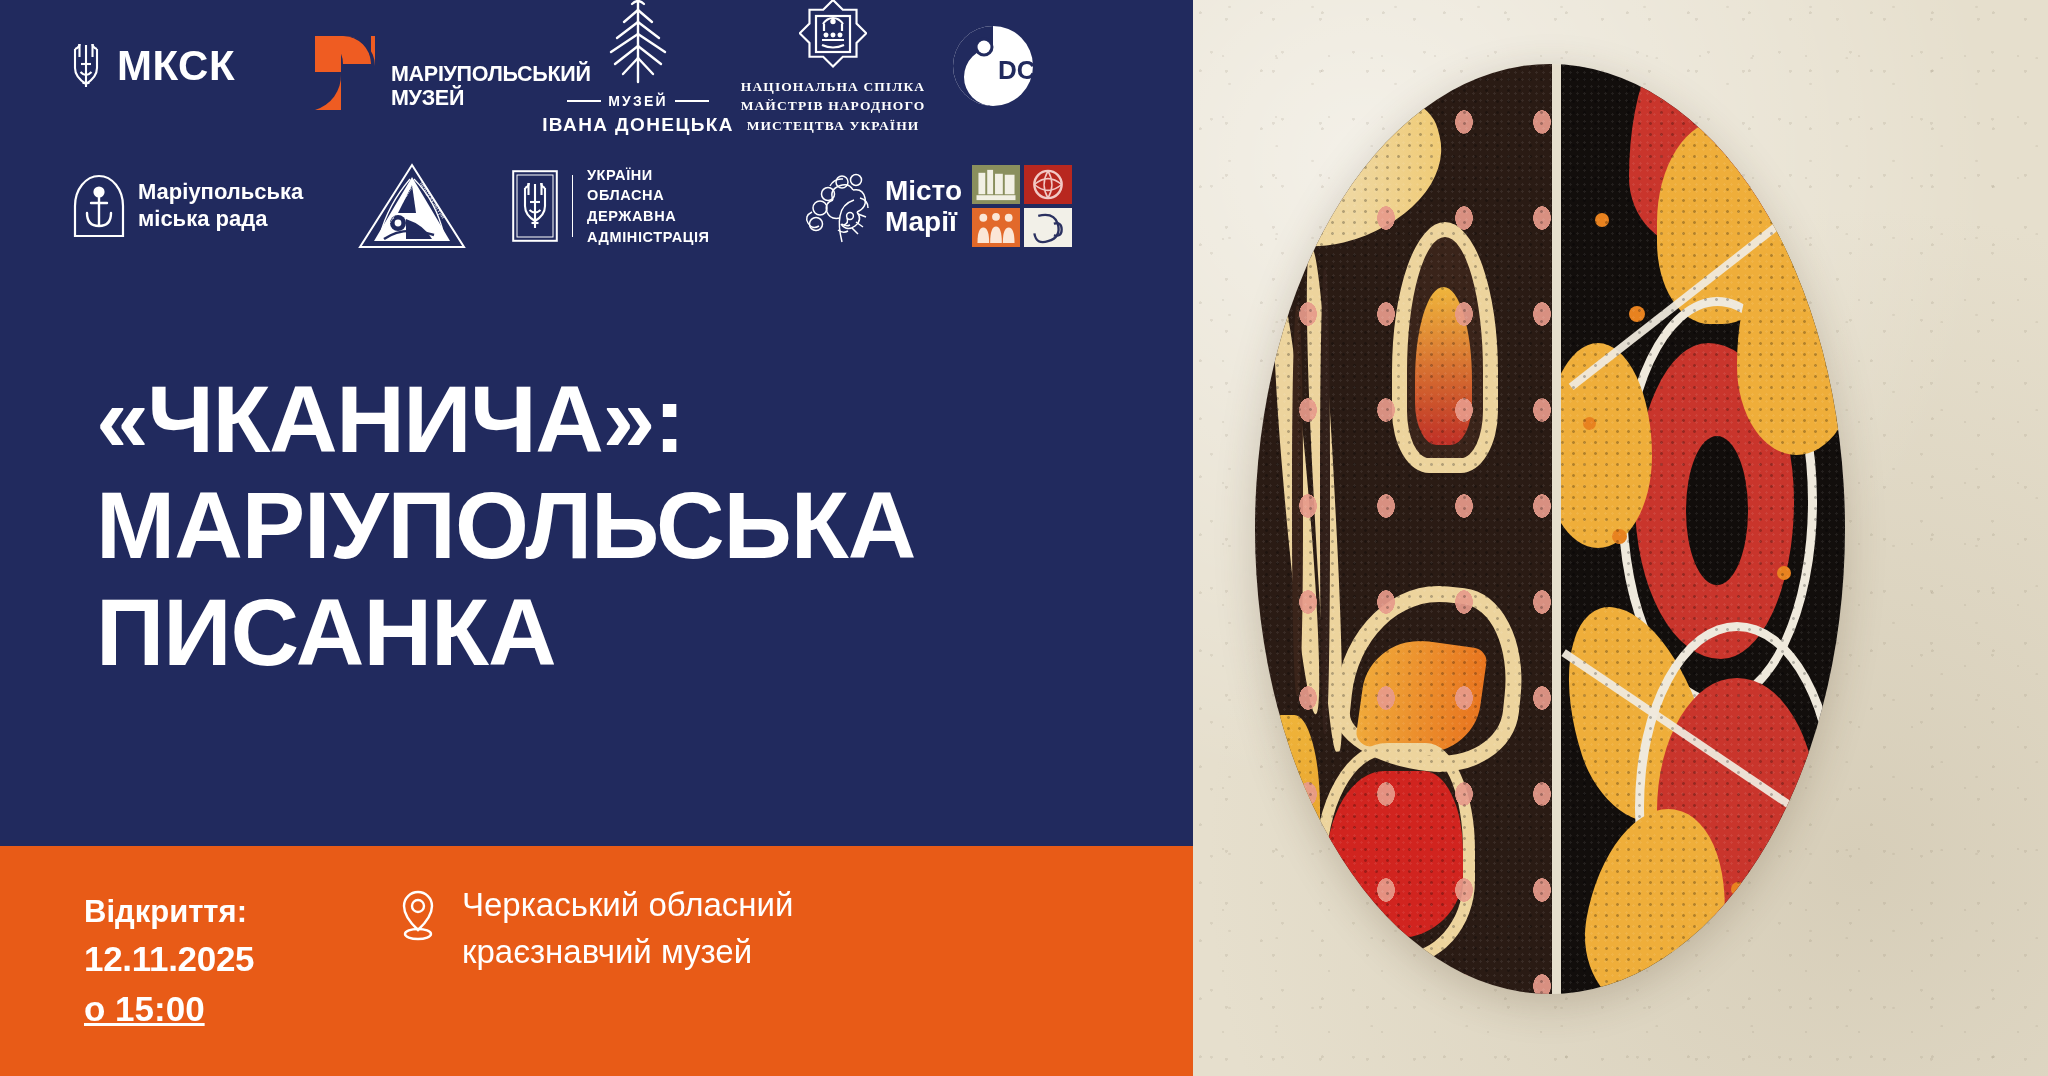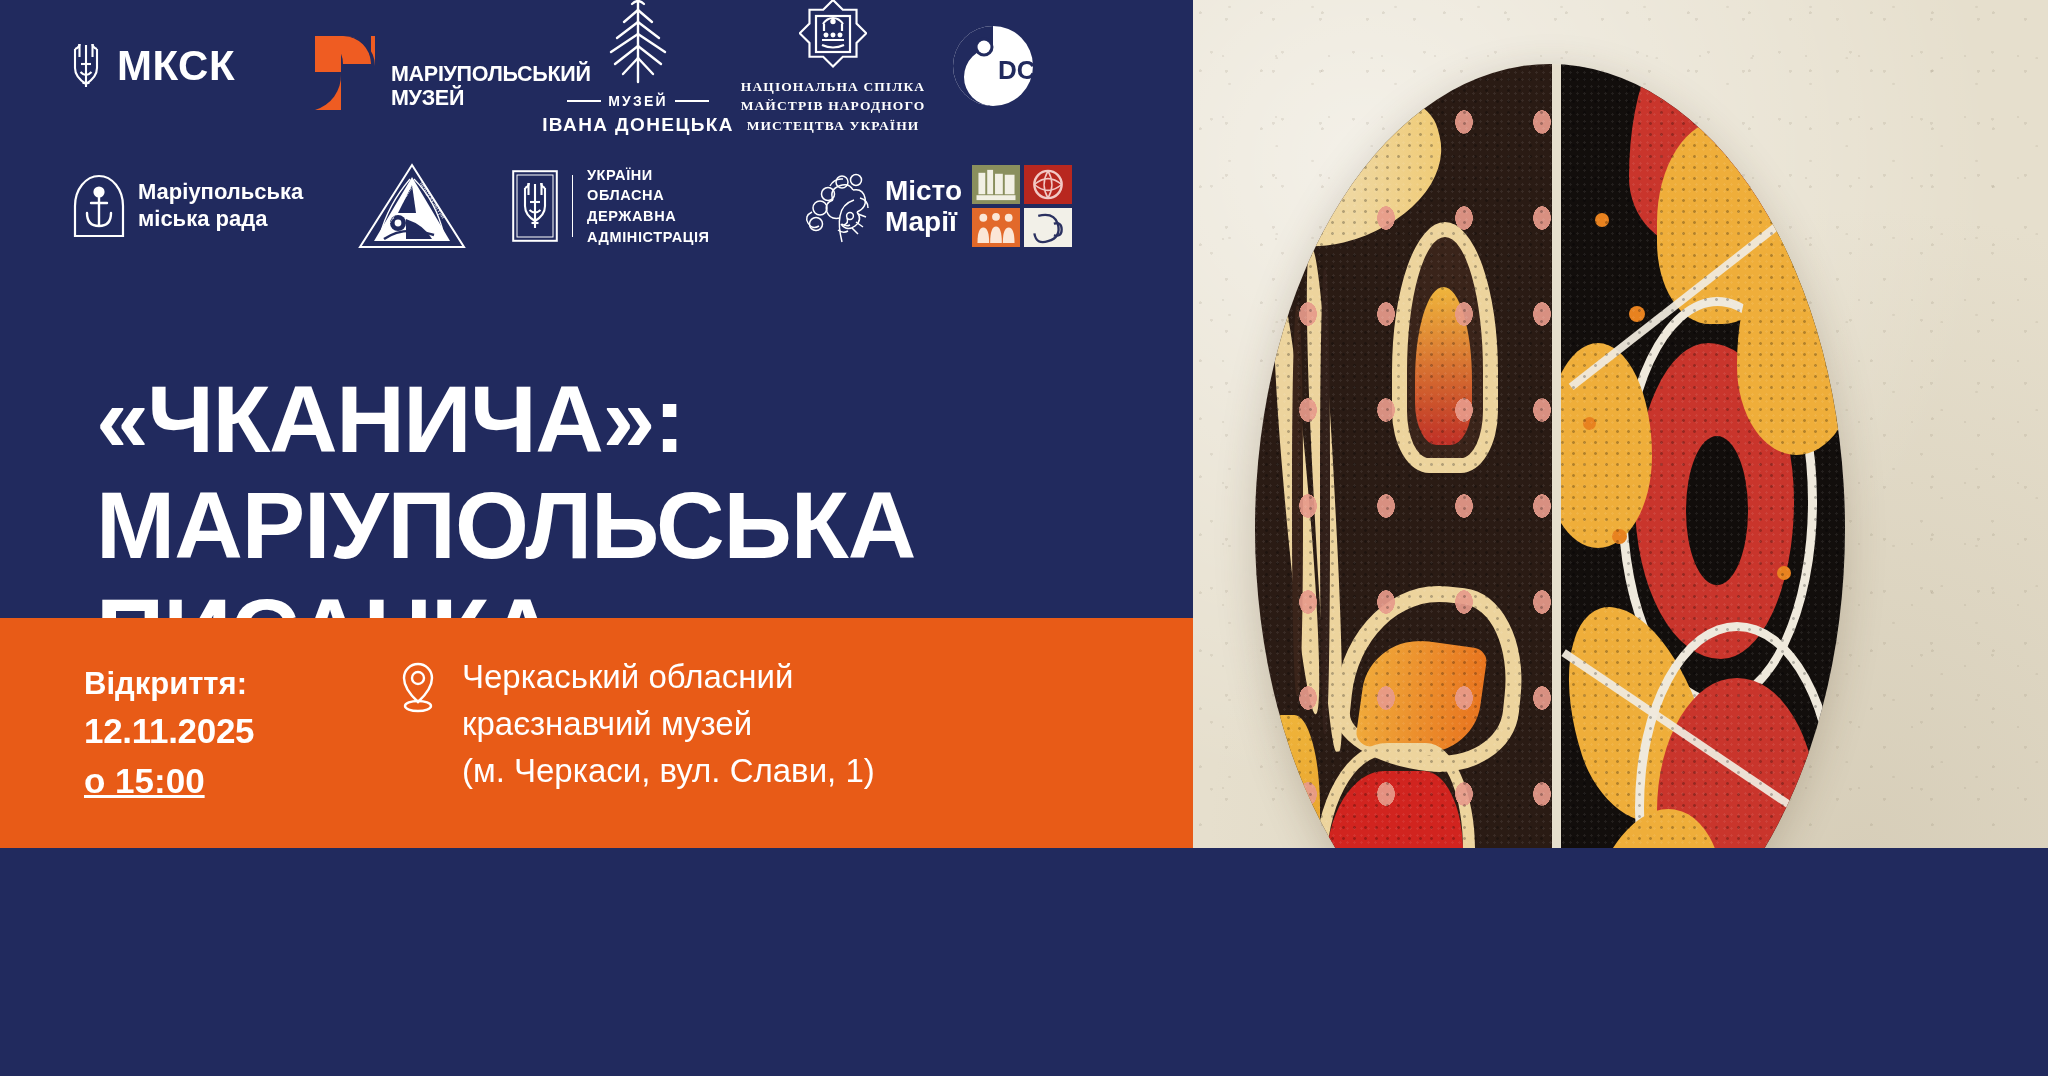--- a/index.html
+++ b/index.html
@@ -4,21 +4,21 @@
 <style>
   * { box-sizing: border-box; margin: 0; padding: 0; }
   html, body {
     width: 2048px; height: 1076px;
     font-family: "Liberation Sans", sans-serif;
     overflow: hidden;
     background: #212a5e;
   }
   #poster {
     position: relative;
-    width: 2048px; height: 848px;
+    width: 2048px; height: 1076px;
     background: #c2410c;
     overflow: hidden;
   }
 
   
   .navy-panel {
     position: absolute; left: 0; top: 0;
     width: 1245px; height: 1076px;
     background: #212a5e;
   }
@@ -503,21 +503,20 @@
             <g fill="none" stroke="#ffffff" stroke-width="2.4">
               <path d="M22 4 a14 14 0 0 1 14 14 q0 11 -14 24 q-14 -13 -14 -24 a14 14 0 0 1 14 -14 z"></path>
               <circle cx="22" cy="18" r="6"></circle>
               <ellipse cx="22" cy="46" rx="13" ry="5"></ellipse>
             </g>
           </svg>
         </span>
         <span class="venue-lines">
           <div>Черкаський обласний</div>
           <div>краєзнавчий музей</div>
-          <div>(м. Черкаси, вул. Слави, 1)</div>
         </span>
       </div>
     </div>
   </div>
 
   <div class="photo-panel">
     <div class="paper-grain"></div>
 
     <div class="egg-wrap">
       <div class="egg">

